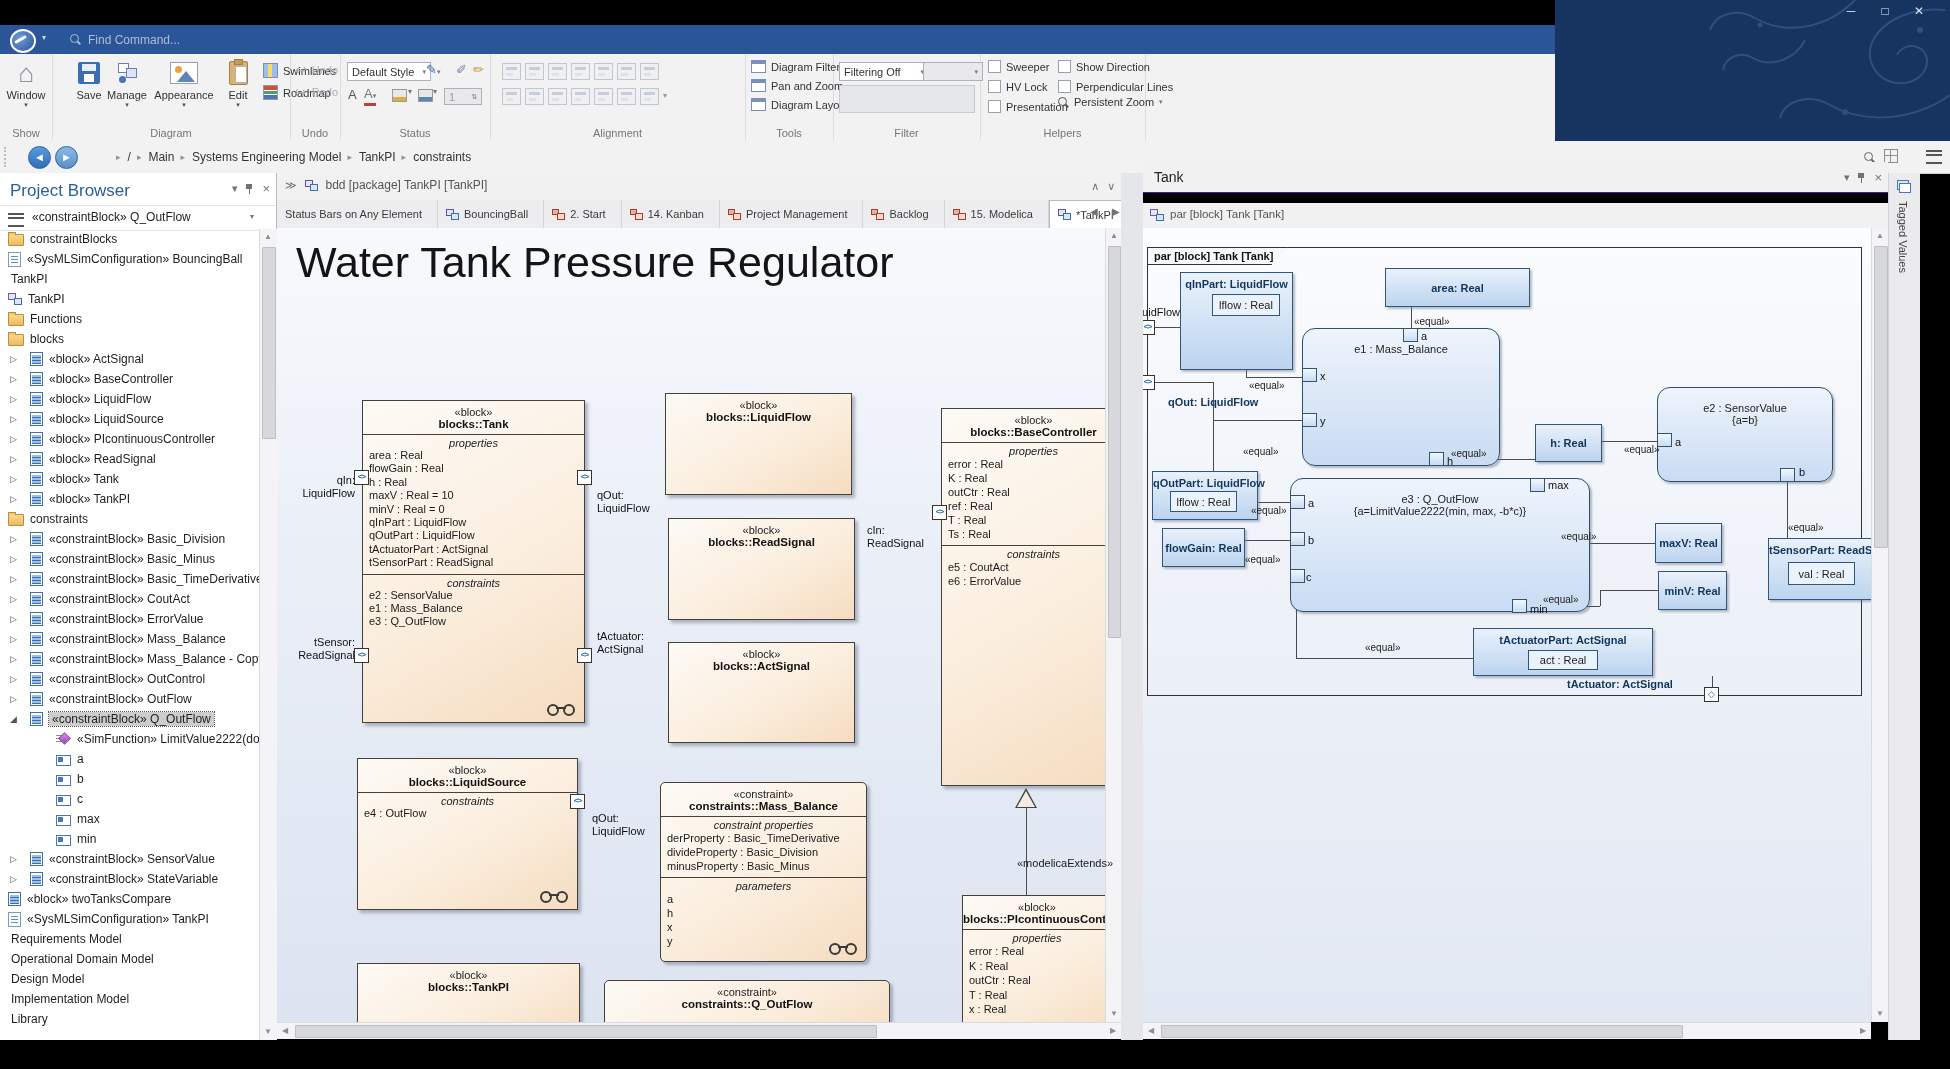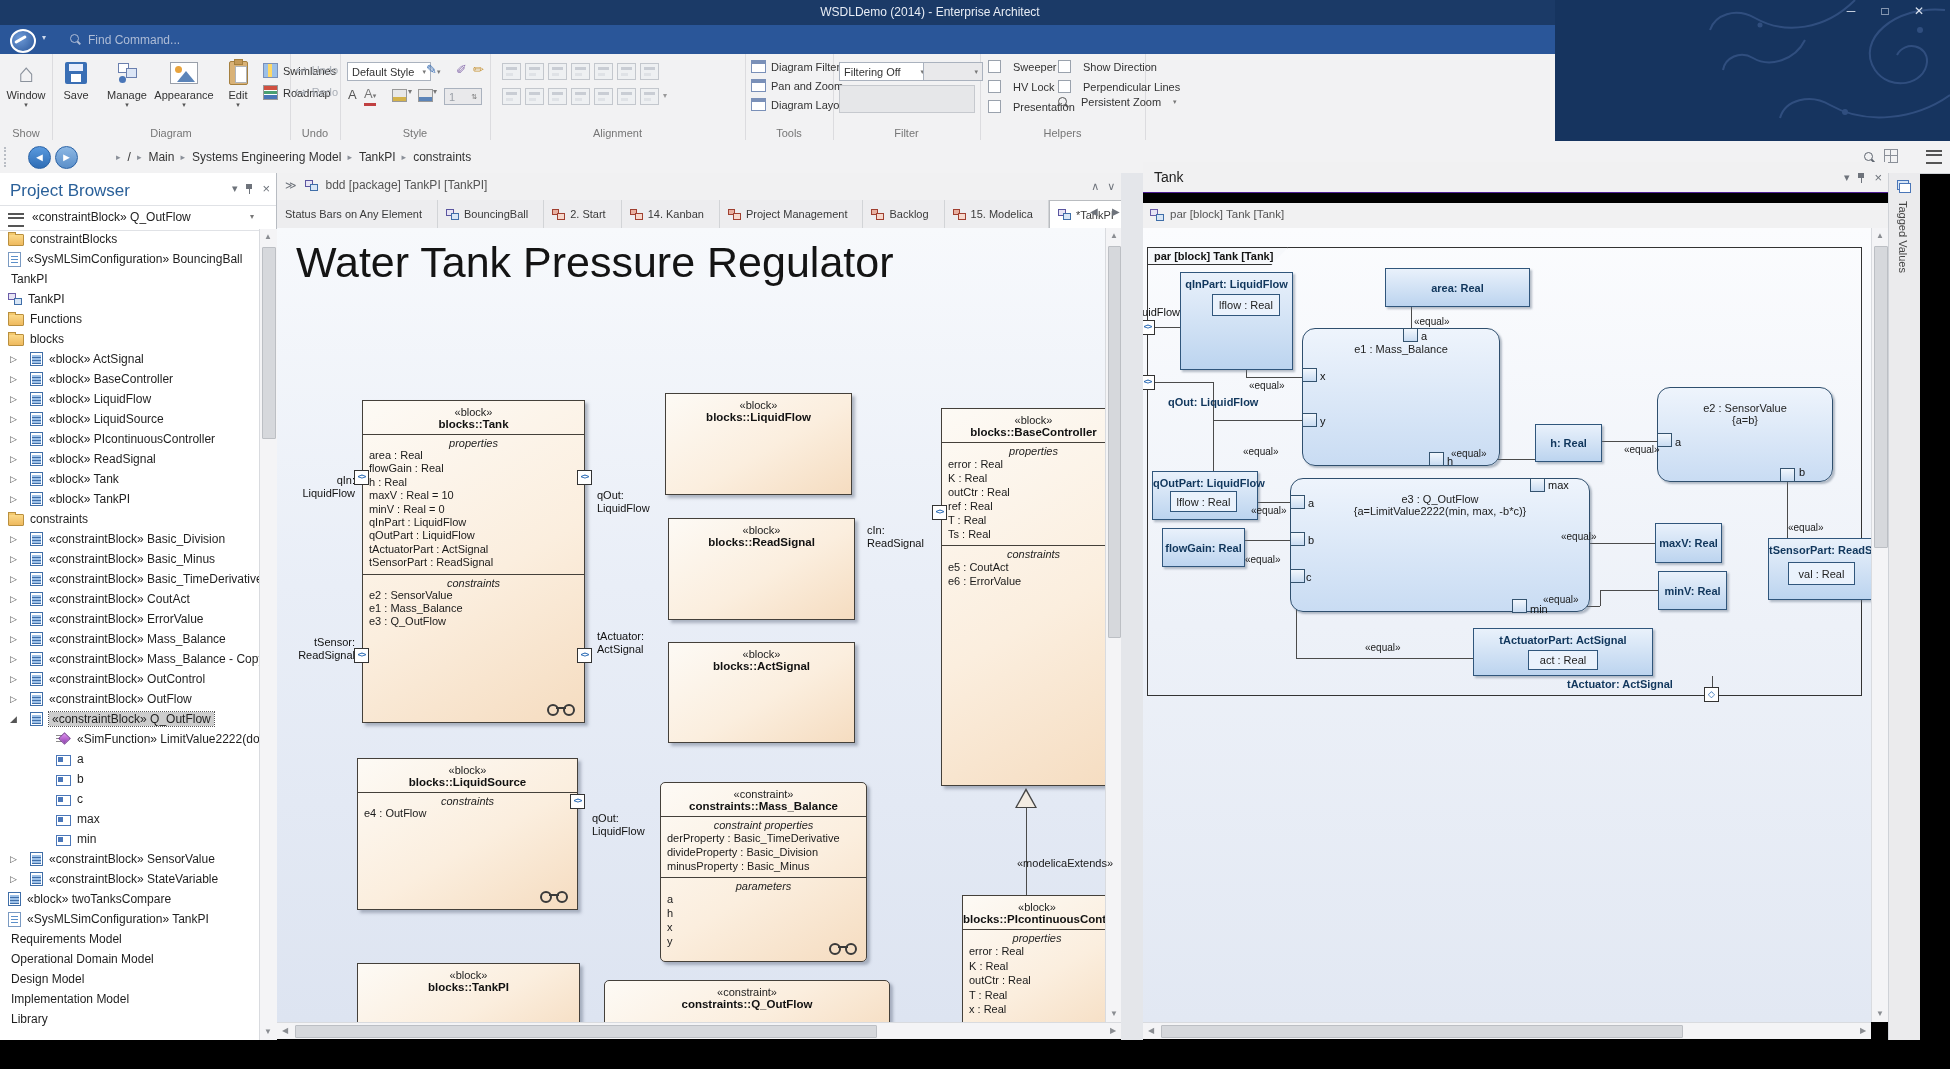--- a/index.html
+++ b/index.html
@@ -52,21 +52,21 @@
   .grayed{color:#a9aeb6;}
   .combo{background:#fff;border:1px solid #aab2be;font-size:11px;color:#333;display:flex;align-items:center;justify-content:space-between;padding:0 4px;}
   .combo.dis{background:#e9e9eb;color:#9aa0a8;}
   .combocaret{font-size:7px;color:#777;}
   .ali{width:17px;height:15px;border:1px solid #c3c7cd;background:#eef0f2;position:relative;}
   .ali::before{content:"";position:absolute;left:3px;top:3px;right:3px;height:3px;background:#c9cdd4;}
   .ali::after{content:"";position:absolute;left:3px;bottom:3px;width:7px;height:3px;background:#dfe2e6;}
   .alirow{position:absolute;display:flex;gap:4px;}
   .wini{width:13px;height:11px;border:1px solid #7a90b8;background:#fff;position:relative;flex:none;}
   .wini::before{content:"";position:absolute;left:0;top:0;right:0;height:3px;background:#7a90b8;}
-  .cbrow{position:absolute;display:flex;align-items:center;gap:12px;font-size:11px;color:#333;}
+  .cbrow{position:absolute;display:flex;align-items:center;gap:5px;font-size:11px;color:#333;}
   .cb{width:11px;height:11px;border:1px solid #9aa2ad;background:#fff;flex:none;}
   .fbigbox{position:absolute;background:#e6e7e9;border:1px solid #c6c9ce;}
   
   #flourish{position:absolute;left:1555px;top:0;width:395px;height:141px;background:#16345f;}
   
   #crumbbar{position:absolute;left:0;top:141px;width:1950px;height:32px;background:#f2f2f3;border-bottom:1px solid #cfd2d7;}
   .grip{position:absolute;left:4px;top:6px;width:3px;height:20px;border-left:2px dotted #b9bdc4;}
   .navcirc{position:absolute;top:5px;width:21px;height:21px;border-radius:50%;color:#fff;font-size:11px;text-align:center;line-height:20px;background:linear-gradient(180deg,#5a9ade,#2e6db5);border:1px solid #2a62a5;}
   .navcirc.fwd{background:linear-gradient(180deg,#8db8e4,#5b8fc9);}
   #crumbs{position:absolute;left:116px;top:0;height:31px;display:flex;align-items:center;font-size:12px;color:#333;}
@@ -180,23 +180,20 @@
   .layersi{position:absolute;left:8px;top:7px;width:14px;height:13px;}
   .layersi::before{content:"";position:absolute;left:0;top:0;width:10px;height:8px;border:1px solid #4a76b8;background:#d8e6f6;}
   .layersi::after{content:"";position:absolute;right:0;bottom:0;width:10px;height:8px;border:1px solid #4a76b8;background:#fff;}
   .splitter{position:absolute;background:#e4e6ea;}
 </style>
 </head>
 <body>
 
 <div id="app">
 
-  <div id="titlebar">
-    <div id="titletext">WSDLDemo (2014) - Enterprise Architect</div>
-  </div>
 
   <div id="ribtabs">
     <div class="appbtn"></div>
     <div class="appcaret">▾</div>
     <div id="findcmd">
         <span class="mag"></span>
         <span>Find Command...</span>
       </div>
   </div>
 
@@ -207,21 +204,21 @@
         <div class="bicon">
             <span class="housei">⌂</span>
           </div>
         <div class="blabel">Window</div>
         <div class="bcaret">▾</div>
       </div>
       <div class="rglabel">Show</div>
     </div>
 
     <div class="rgroup" style="left:52px;width:238px">
-      <div class="bigbtn" style="left:1px;width:46px">
+      <div class="bigbtn" style="left:14px;width:46px">
         <div class="bicon">
             <span class="floppy"></span>
           </div>
         <div class="blabel">Save</div>
       </div>
       <div class="bigbtn" style="left:50px;width:50px">
         <div class="bicon">
             <span class="managei">
               <span class="gear"></span>
             </span>
@@ -277,21 +274,21 @@
       <div class="abs" style="left:8px;top:33px;font-size:13px;color:#555">A</div>
       <div class="abs" style="left:24px;top:33px;font-size:13px;color:#777;border-bottom:3px solid #c04040;line-height:14px">A<span style="font-size:7px">▾</span></div>
       <div class="abs" style="left:52px;top:35px;width:13px;height:11px;background:linear-gradient(180deg,#e8e8e8 60%,#d4b24a 60%);border:1px solid #999"></div>
       <div class="abs" style="left:68px;top:33px;font-size:8px;color:#777">▾</div>
       <div class="abs" style="left:78px;top:35px;width:13px;height:11px;background:linear-gradient(180deg,#e8e8e8 60%,#5b84b8 60%);border:1px solid #999"></div>
       <div class="abs" style="left:93px;top:33px;font-size:8px;color:#777">▾</div>
       <div class="combo dis" style="position:absolute;left:104px;top:34px;width:28px;height:15px">
           <span>1</span>
           <span class="combocaret">⇅</span>
         </div>
-      <div class="rglabel">Style</div>
+      <div class="rglabel">Status</div>
     </div>
 
     <div class="rgroup" style="left:490px;width:255px">
       <div class="alirow" style="left:12px;top:9px">
         <span class="ali"></span>
           <span class="ali"></span>
           <span class="ali"></span>
           <span class="ali"></span>
           <span class="ali"></span>
           <span class="ali"></span>

